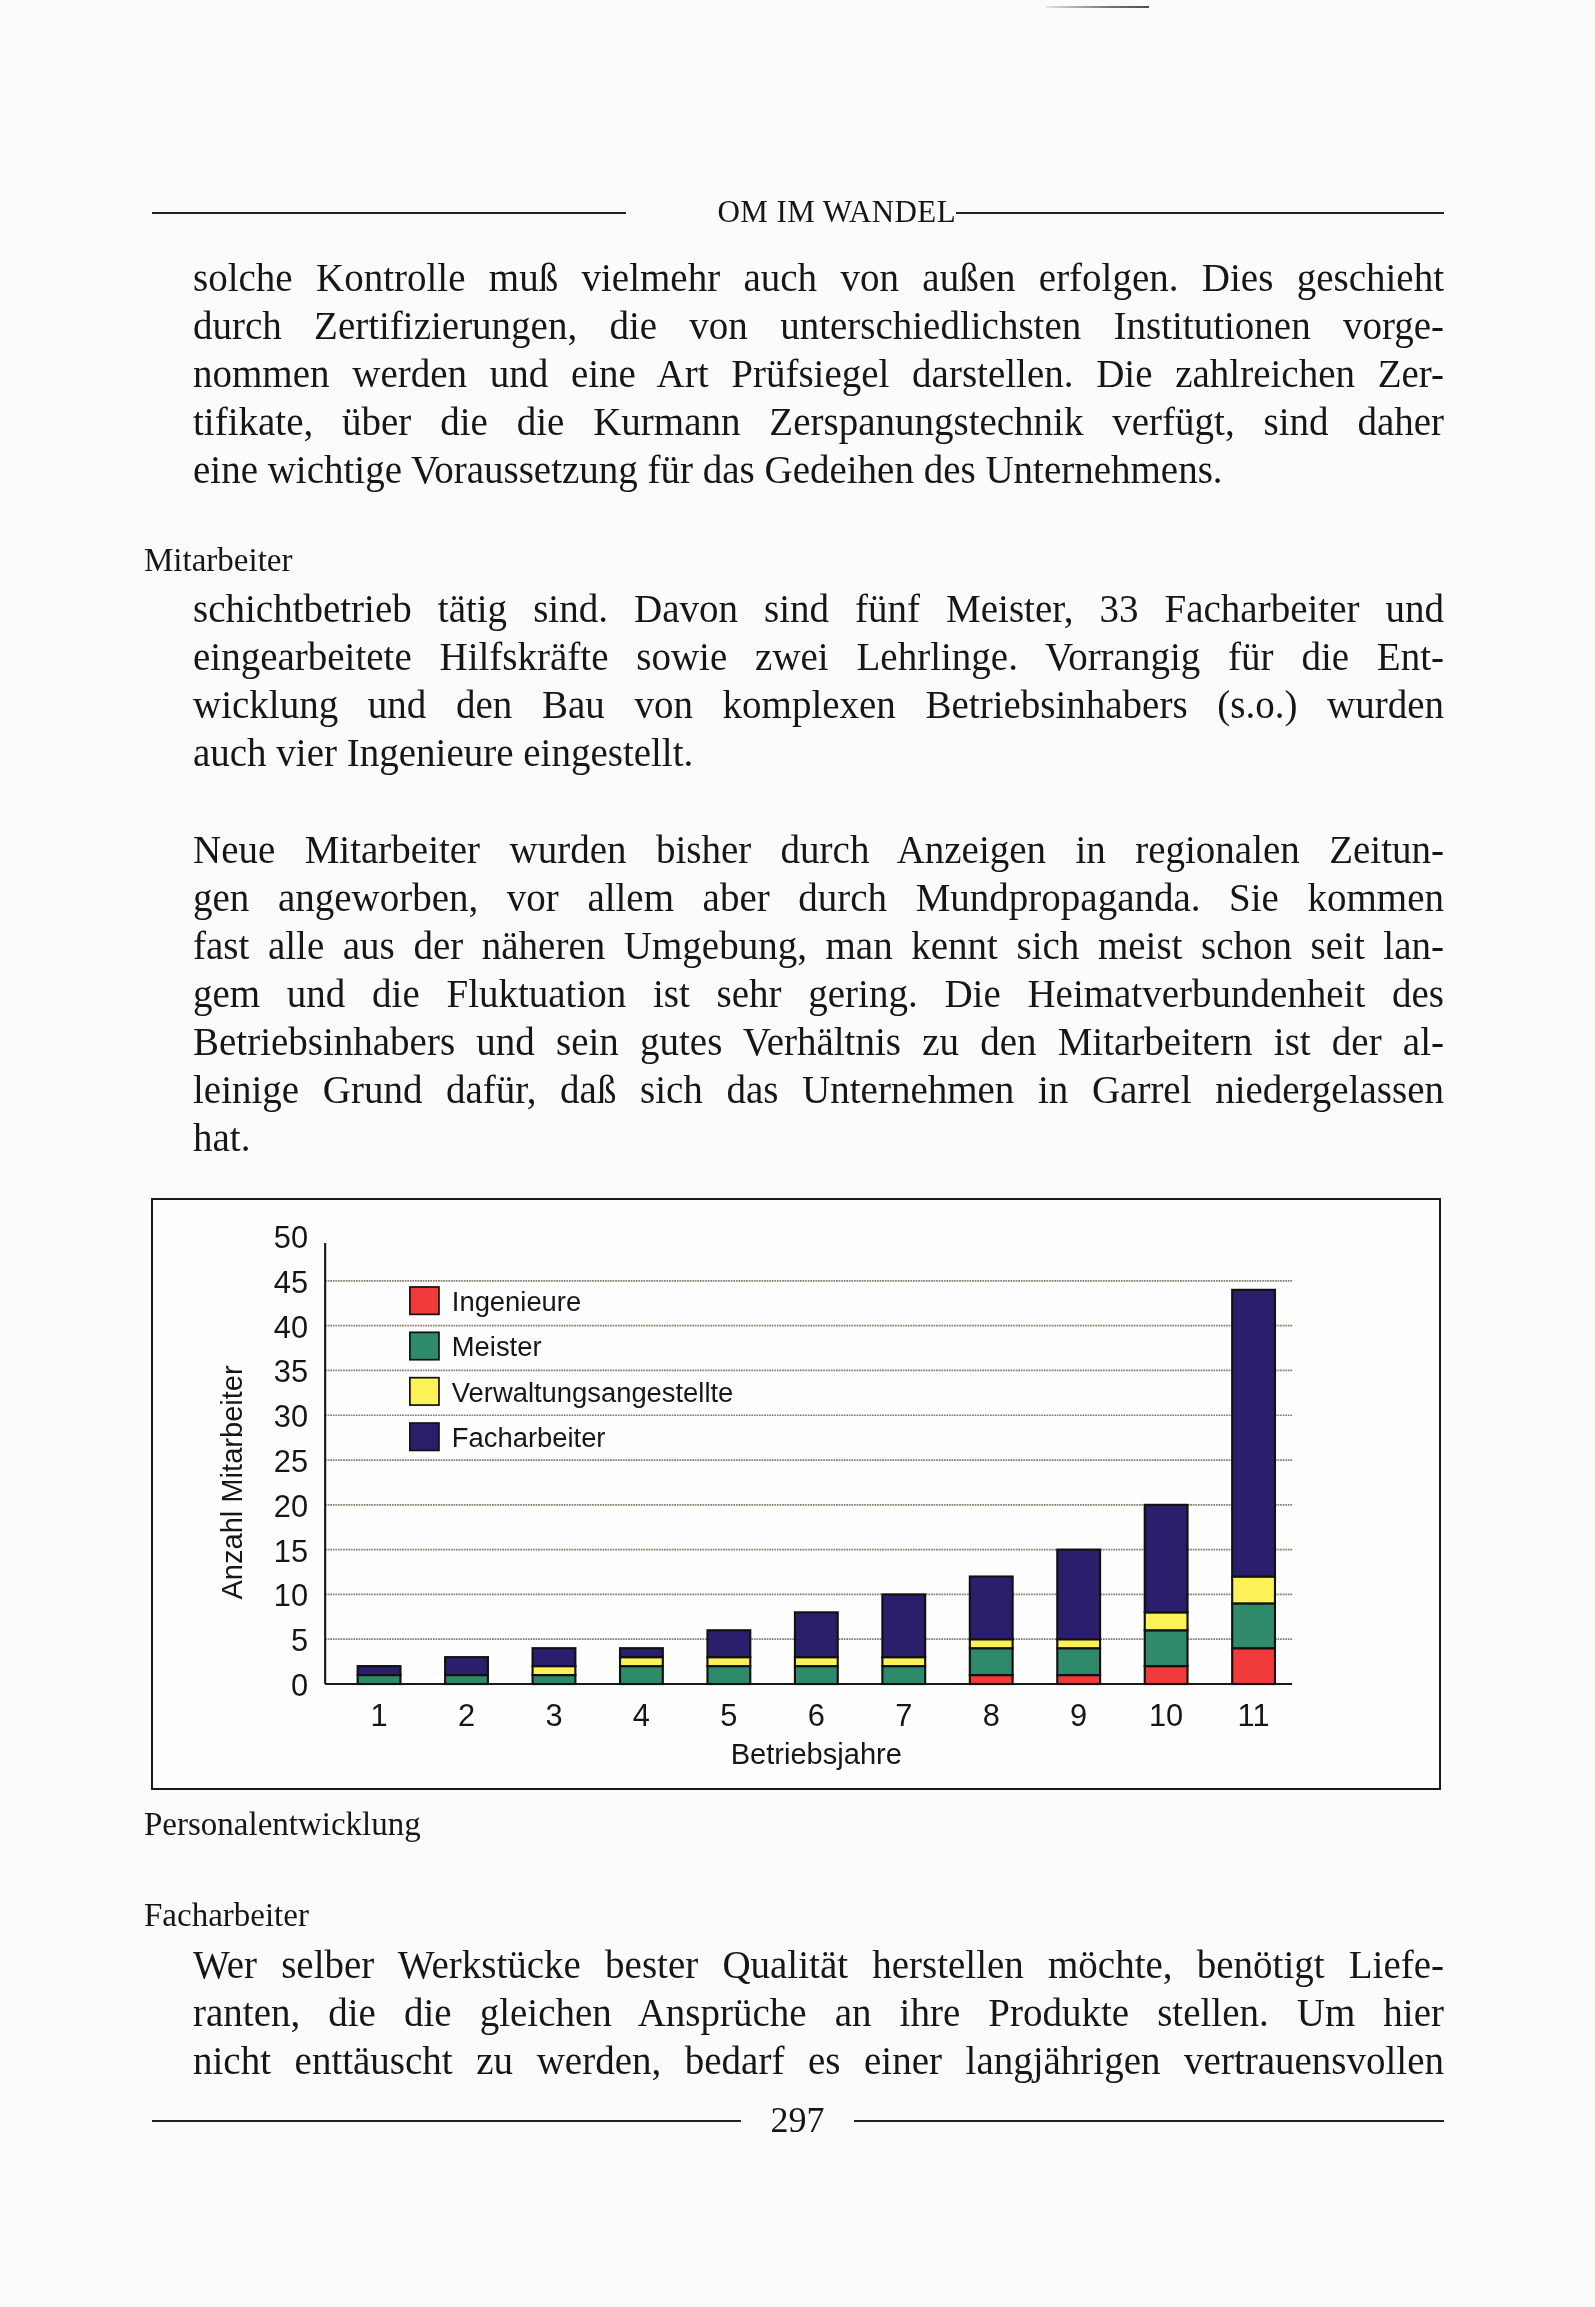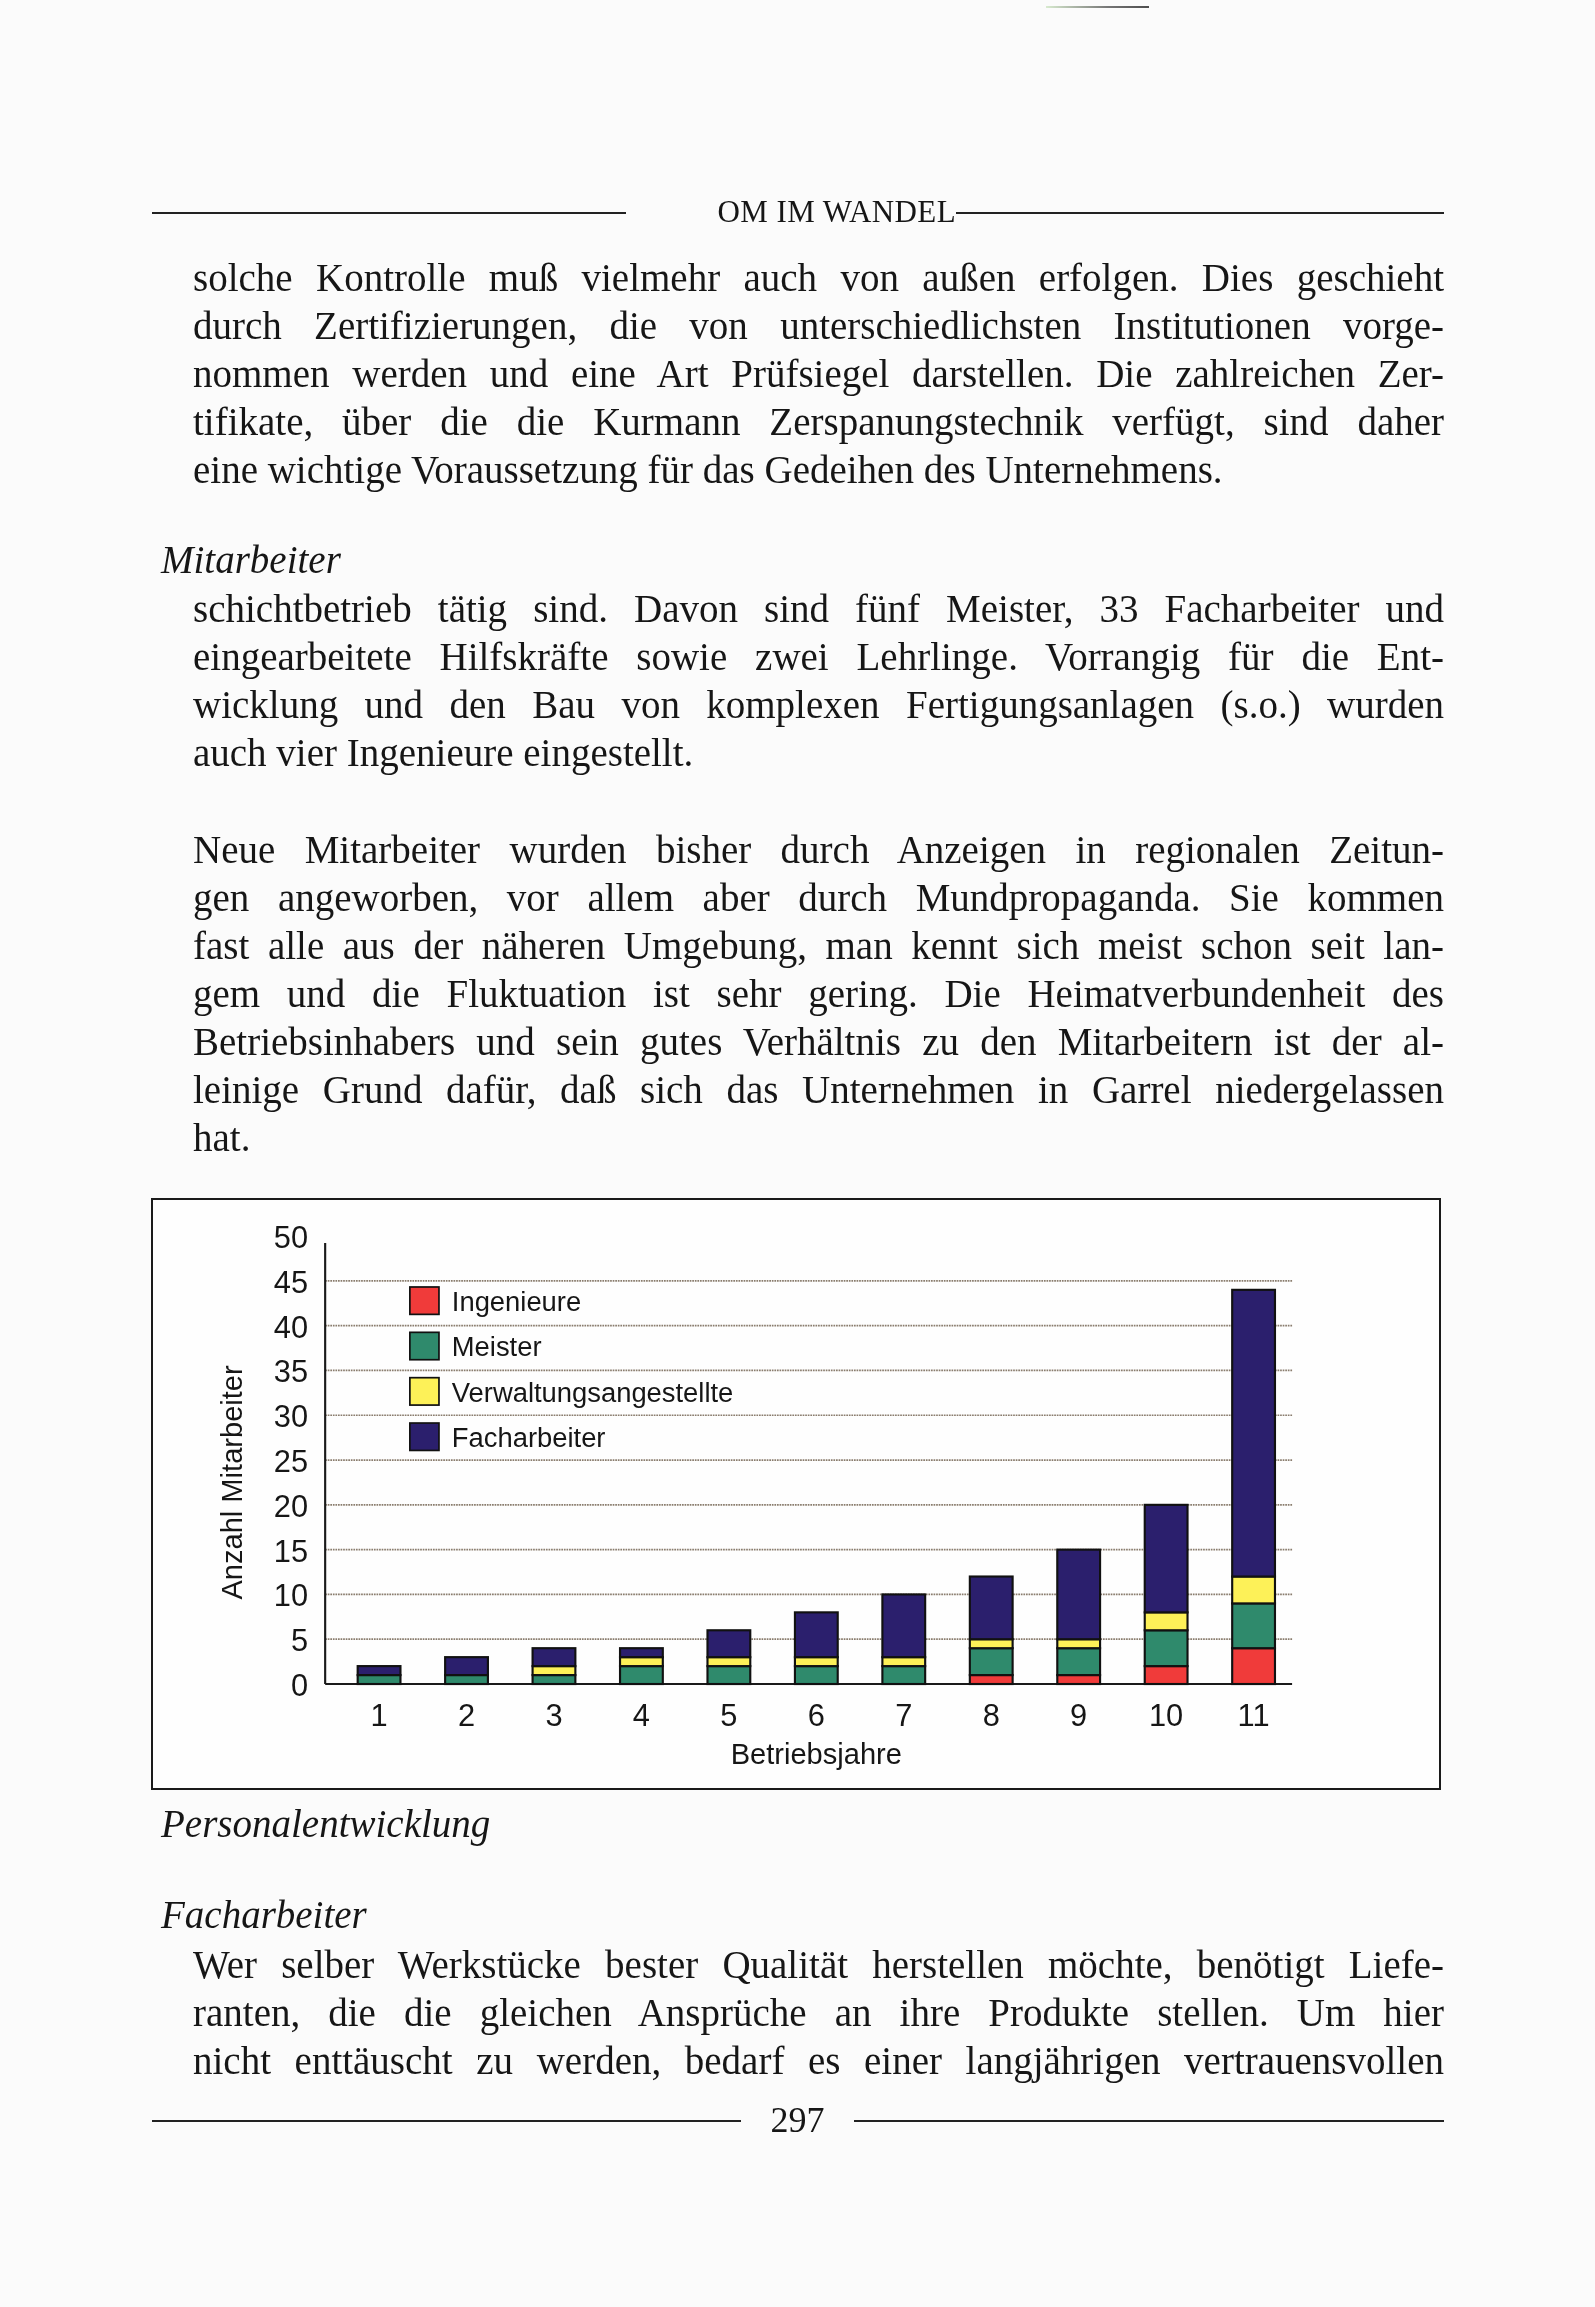--- a/index.html
+++ b/index.html
@@ -13,21 +13,21 @@
     background: linear-gradient(90deg, #cfe6c4, #555 60%, #222); opacity: 0.8; }
   .running-head { position: absolute; left: 152px; top: 190px; width: 1292px; height: 43px; }
   .running-head .rule { position: absolute; top: 22px; height: 1.7px; background: #222; }
   .running-head .rule.left { left: 0; width: 474px; }
   .running-head .rule.right { left: 804px; width: 488px; }
   .running-head .title { position: absolute; left: 474px; width: 330px; top: 0; text-align: right;
     font-size: 31px; letter-spacing: 0.4px; line-height: 43px; }
   .text-block { position: absolute; left: 152px; width: 1292px; font-size: 39px; line-height: 48px; }
   .line { display: block; text-align: justify; text-align-last: justify; white-space: nowrap; margin-left: 41px; }
   .line.last { text-align-last: left; }
-  .heading { position: absolute; left: 161px; font-style: italic; font-size: 39px; line-height: 48px; }
+  .heading { position: absolute; left: 144px; font-size: 33px; line-height: 48px; }
   .chart-frame { position: absolute; left: 151px; top: 1198px; width: 1290px; height: 592px;
     border: 2.6px solid #1a1a1a; box-sizing: border-box; background: #fefefe; }
   svg#chart { position: absolute; left: 0; top: 0; width: 1595px; height: 2307px; pointer-events: none; }
   svg#chart text { font-family: "Liberation Sans", "DejaVu Sans", sans-serif; fill: #161616; }
   .footer { position: absolute; left: 152px; top: 2098px; width: 1292px; height: 43px; }
   .footer .rule { position: absolute; top: 22px; height: 1.7px; background: #222; }
   .footer .rule.left { left: 0; width: 589px; }
   .footer .rule.right { left: 702px; width: 590px; }
   .footer .page-no { position: absolute; left: 589px; width: 113px; top: 0; text-align: center; font-size: 36px; line-height: 44px; }
 </style>
@@ -47,21 +47,21 @@
     <span class="line">durch Zertifizierungen, die von unterschiedlichsten Institutionen vorge-</span>
     <span class="line">nommen werden und eine Art Prüfsiegel darstellen. Die zahlreichen Zer-</span>
     <span class="line">tifikate, über die die Kurmann Zerspanungstechnik verfügt, sind daher</span>
     <span class="line last">eine wichtige Voraussetzung für das Gedeihen des Unternehmens.</span>
   </div>
 
 <div class="heading" style="top:536px;">Mitarbeiter</div>
 <div class="text-block" style="top:585px;" id="p-mit1">
     <span class="line">schichtbetrieb tätig sind. Davon sind fünf Meister, 33 Facharbeiter und</span>
     <span class="line">eingearbeitete Hilfskräfte sowie zwei Lehrlinge. Vorrangig für die Ent-</span>
-    <span class="line">wicklung und den Bau von komplexen Fertigungsanlagen (s.o.) wurden</span>
+    <span class="line">wicklung und den Bau von komplexen Betriebsinhabers (s.o.) wurden</span>
     <span class="line last">auch vier Ingenieure eingestellt.</span>
   </div>
 <div class="text-block" style="top:826px;" id="p-mit2">
     <span class="line">Neue Mitarbeiter wurden bisher durch Anzeigen in regionalen Zeitun-</span>
     <span class="line">gen angeworben, vor allem aber durch Mundpropaganda. Sie kommen</span>
     <span class="line">fast alle aus der näheren Umgebung, man kennt sich meist schon seit lan-</span>
     <span class="line">gem und die Fluktuation ist sehr gering. Die Heimatverbundenheit des</span>
     <span class="line">Betriebsinhabers und sein gutes Verhältnis zu den Mitarbeitern ist der al-</span>
     <span class="line">leinige Grund dafür, daß sich das Unternehmen in Garrel niedergelassen</span>
     <span class="line last">hat.</span>

